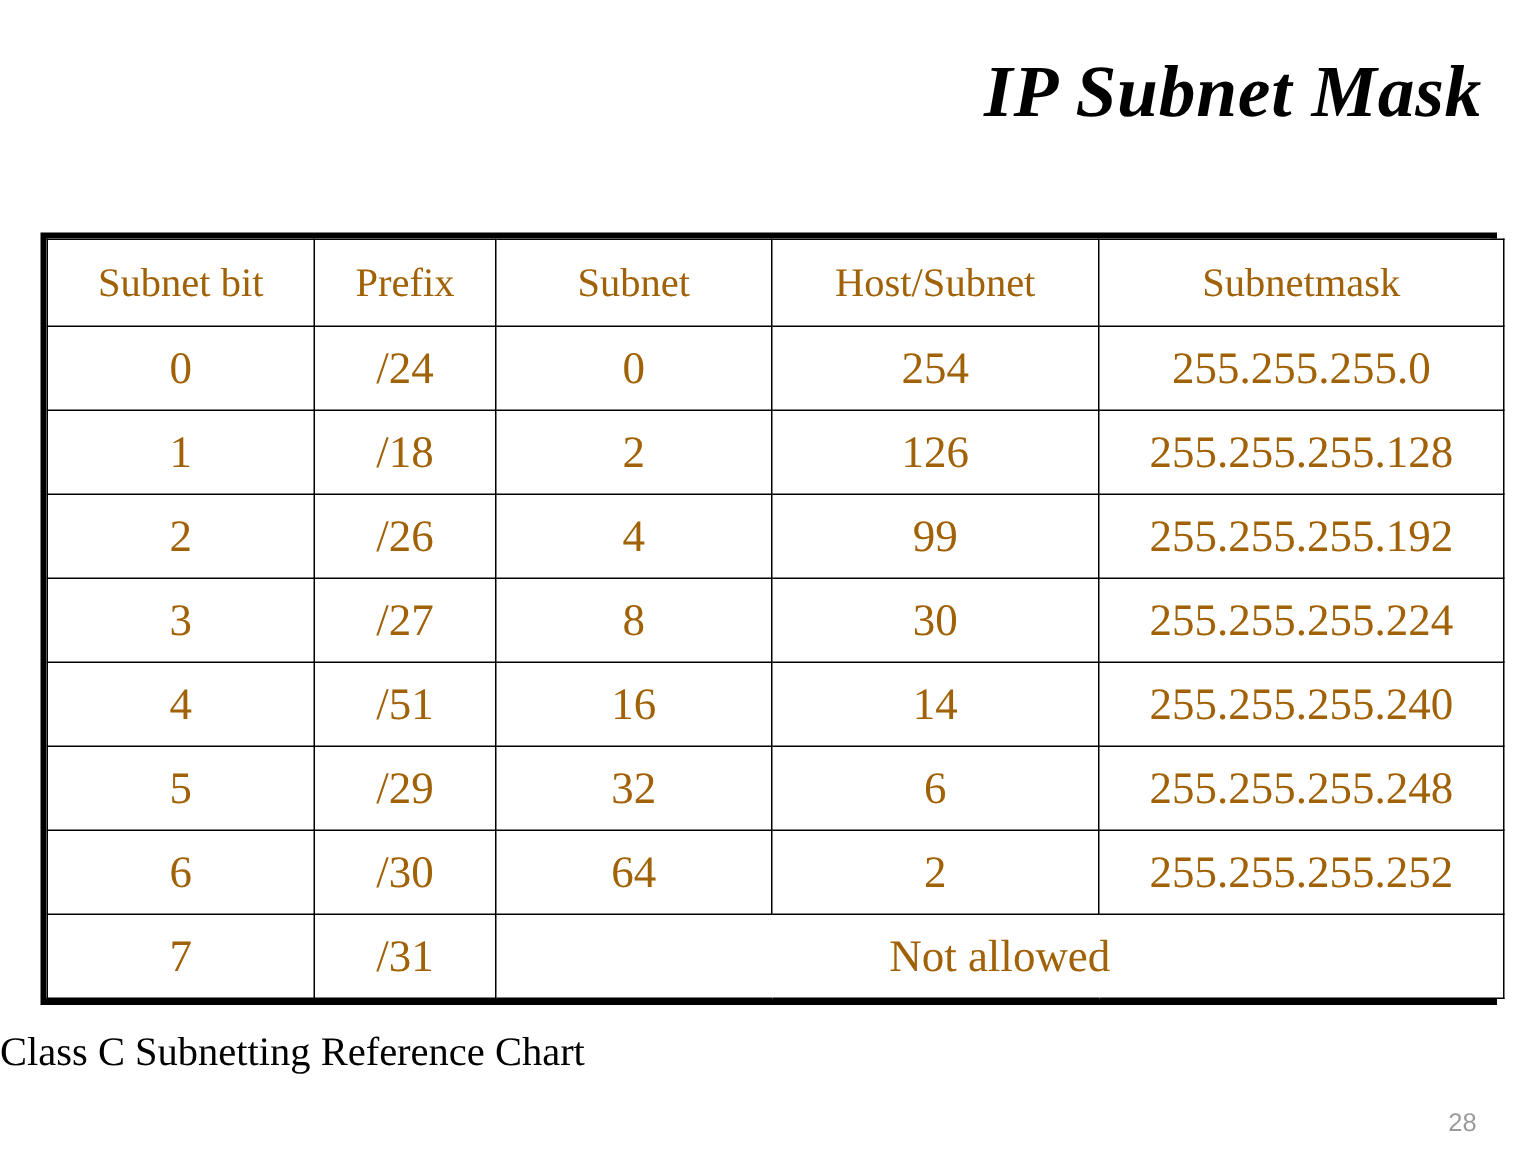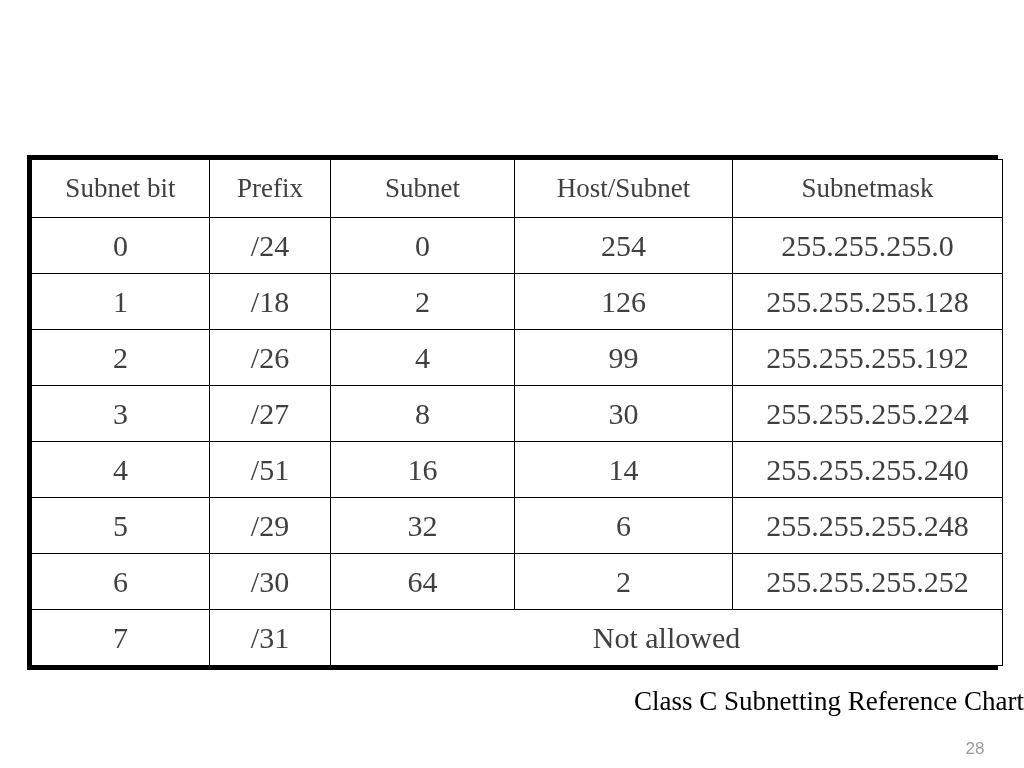--- a/index.html
+++ b/index.html
@@ -52,21 +52,21 @@
   table.subnet-table {
     border-collapse: collapse;
     width: 100%;
     table-layout: fixed;
     background: #ffffff;
   }
   table.subnet-table td {
     border: 1px solid #000000;
     text-align: center;
     vertical-align: middle;
-    color: #404040;
+    color: #a16207;
     font-family: "Liberation Serif", "DejaVu Serif", serif;
     padding: 0;
     background: #ffffff;
   }
   
   col.c0 { width: 178px; }
   col.c1 { width: 121px; }
   col.c2 { width: 184px; }
   col.c3 { width: 218px; }
   col.c4 { width: 270px; }
@@ -86,21 +86,21 @@
   td.merged-cell {
     font-size: 21px;
   }
 
   
   .caption {
     position: absolute;
     left: 0;
     top: 684px;
     width: 1024px;
-    text-align: right;
+    text-align: left;
     font-family: "Liberation Serif", "DejaVu Serif", serif;
     font-size: 27px;
     line-height: 34px;
     color: #000000;
     white-space: nowrap;
   }
 
   
   .footer-credit {
     position: absolute;
@@ -122,20 +122,21 @@
     font-size: 17px;
     line-height: 22px;
     color: #9a9a9a;
   }
 </style>
 </head>
 <body>
 
 <div class="slide">
 
+  <div class="slide-title">IP Subnet Mask</div>
 
   <div class="table-wrap">
     <table class="subnet-table">
       <colgroup>
         <col class="c0">
           <col class="c1">
           <col class="c2">
           <col class="c3">
           <col class="c4">
       </colgroup>

